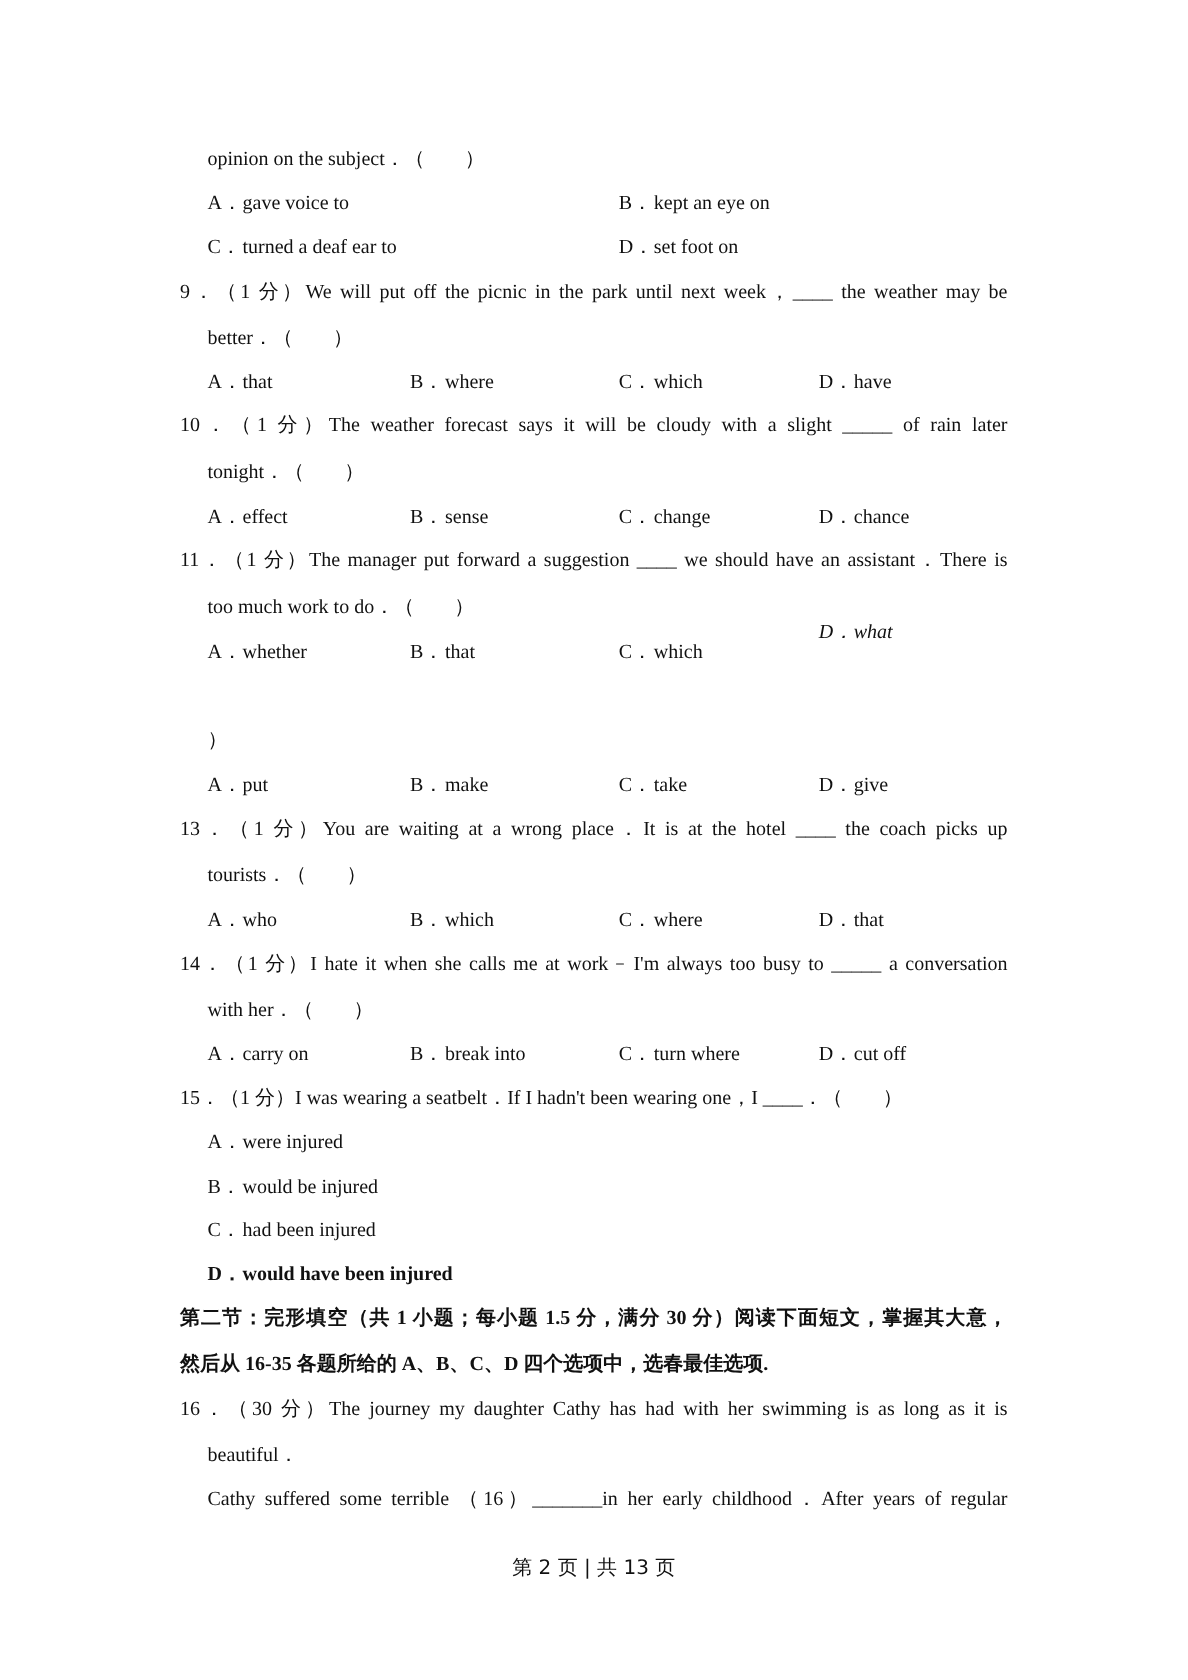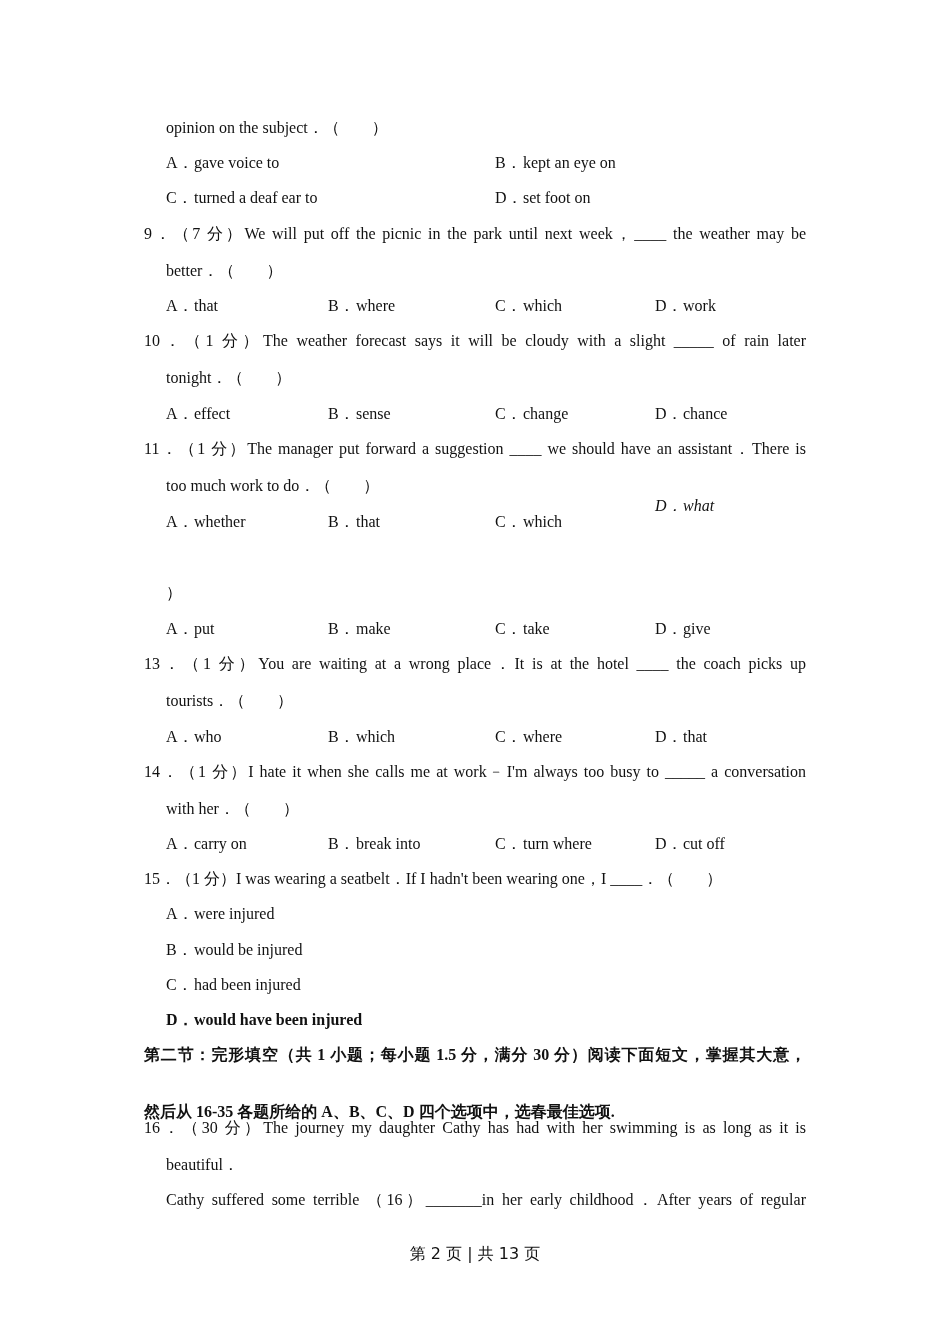--- a/index.html
+++ b/index.html
@@ -26,26 +26,26 @@
 <body>
 
 <div class="page">
 
   <div class="line indent" style="top:118px;">opinion on the subject．（　　）</div>
   <div class="opt" style="left:166px; top:153px;"><span class="letter">A．</span><span>gave voice to</span></div>
   <div class="opt" style="left:495px; top:153px;"><span class="letter">B．</span><span>kept an eye on</span></div>
   <div class="opt" style="left:166px; top:188px;"><span class="letter">C．</span><span>turned a deaf ear to</span></div>
   <div class="opt" style="left:495px; top:188px;"><span class="letter">D．</span><span>set foot on</span></div>
 
-  <div class="line full" style="top:224px;">9．（7 分）We will put off the picnic in the park until next week，____ the weather may be</div>
+  <div class="line full" style="top:224px;">9．（1 分）We will put off the picnic in the park until next week，____ the weather may be</div>
   <div class="line indent" style="top:261px;">better．（　　）</div>
   <div class="opt" style="left:166px; top:296px;"><span class="letter">A．</span><span>that</span></div>
   <div class="opt" style="left:328px; top:296px;"><span class="letter">B．</span><span>where</span></div>
   <div class="opt" style="left:495px; top:296px;"><span class="letter">C．</span><span>which</span></div>
-  <div class="opt" style="left:655px; top:296px;"><span class="letter">D．</span><span>work</span></div>
+  <div class="opt" style="left:655px; top:296px;"><span class="letter">D．</span><span>have</span></div>
 
   <div class="line full" style="top:331px;">10．（1 分）The weather forecast says it will be cloudy with a slight _____ of rain later</div>
   <div class="line indent" style="top:368px;">tonight．（　　）</div>
   <div class="opt" style="left:166px; top:404px;"><span class="letter">A．</span><span>effect</span></div>
   <div class="opt" style="left:328px; top:404px;"><span class="letter">B．</span><span>sense</span></div>
   <div class="opt" style="left:495px; top:404px;"><span class="letter">C．</span><span>change</span></div>
   <div class="opt" style="left:655px; top:404px;"><span class="letter">D．</span><span>chance</span></div>
 
   <div class="line full" style="top:439px;">11．（1 分）The manager put forward a suggestion ____ we should have an assistant．There is</div>
   <div class="line indent" style="top:476px;">too much work to do．（　　）</div>
@@ -74,20 +74,20 @@
   <div class="opt" style="left:495px; top:834px;"><span class="letter">C．</span><span>turn where</span></div>
   <div class="opt" style="left:655px; top:834px;"><span class="letter">D．</span><span>cut off</span></div>
 
   <div class="line" style="left:144px; top:869px;">15．（1 分）I was wearing a seatbelt．If I hadn't been wearing one，I ____．（　　）</div>
   <div class="opt" style="left:166px; top:904px;"><span class="letter">A．</span><span>were injured</span></div>
   <div class="opt" style="left:166px; top:940px;"><span class="letter">B．</span><span>would be injured</span></div>
   <div class="opt" style="left:166px; top:975px;"><span class="letter">C．</span><span>had been injured</span></div>
   <div class="opt" style="left:166px; top:1010px;font-weight:bold;"><span class="letter">D．</span><span>would have been injured</span></div>
 
   <div class="line full bold" style="top:1045px;">第二节：完形填空（共 1 小题；每小题 1.5 分，满分 30 分）阅读下面短文，掌握其大意，</div>
-  <div class="line bold" style="left:144px; top:1082px;margin-top:20px;">然后从 16-35 各题所给的 A、B、C、D 四个选项中，选春最佳选项.</div>
+  <div class="line bold" style="left:144px; top:1082px;">然后从 16-35 各题所给的 A、B、C、D 四个选项中，选春最佳选项.</div>
 
   <div class="line full" style="top:1118px;">16．（30 分）The journey my daughter Cathy has had with her swimming is as long as it is</div>
   <div class="line indent" style="top:1155px;">beautiful．</div>
   <div class="line" style="left:166px; width:640px; top:1190px; text-align: justify; text-align-last: justify;">Cathy suffered some terrible （16）_______in her early childhood．After years of regular</div>
 
   <div class="footer">第 2 页 | 共 13 页</div>
 </div>
 
 </body></html>

